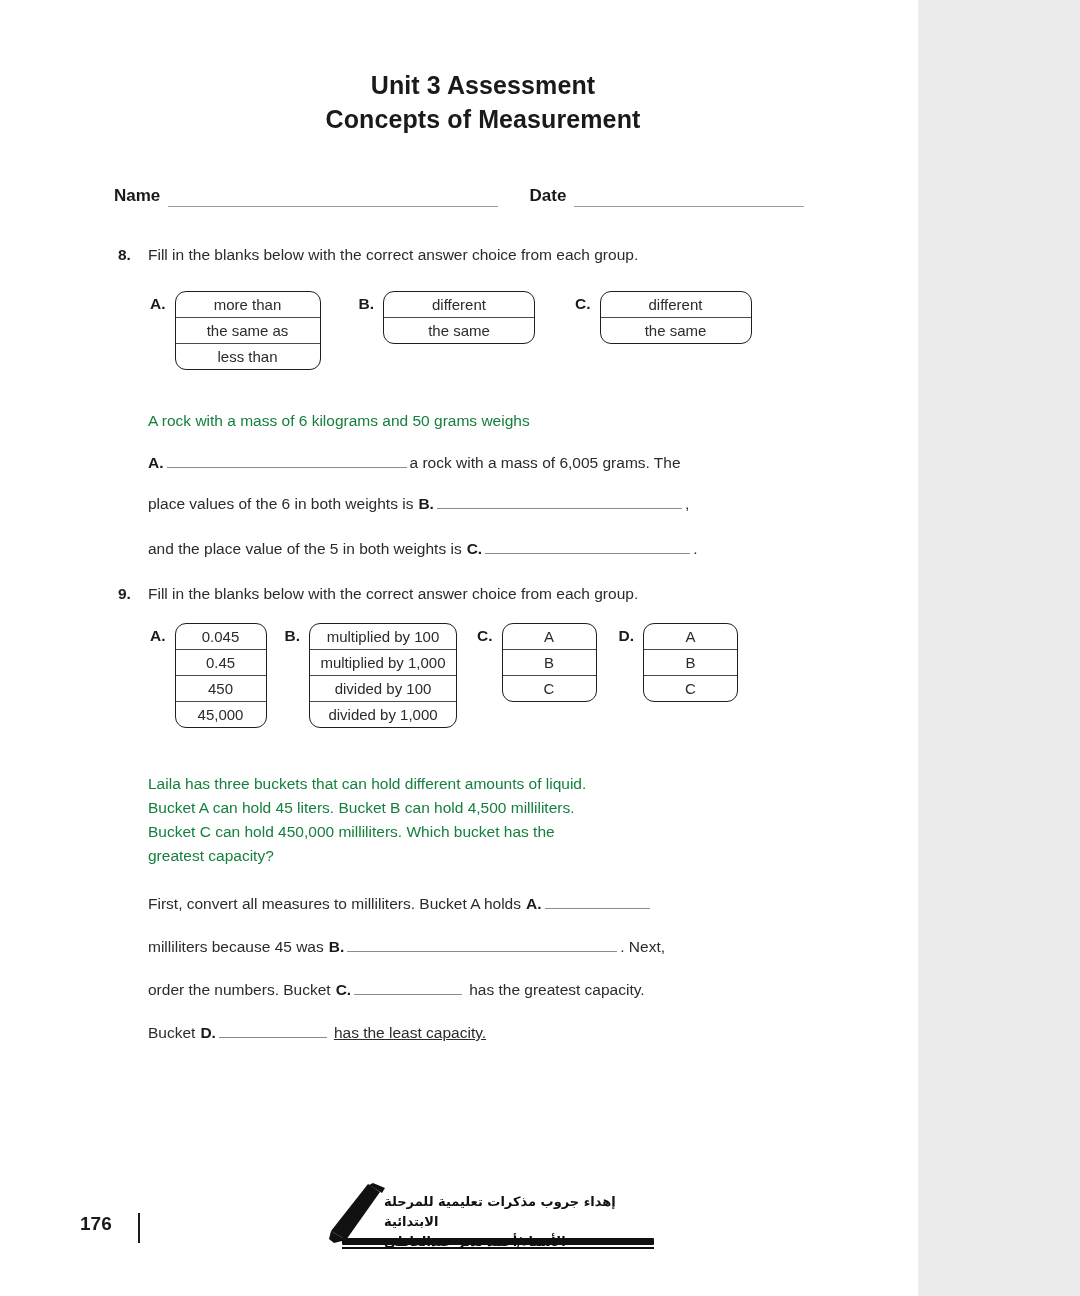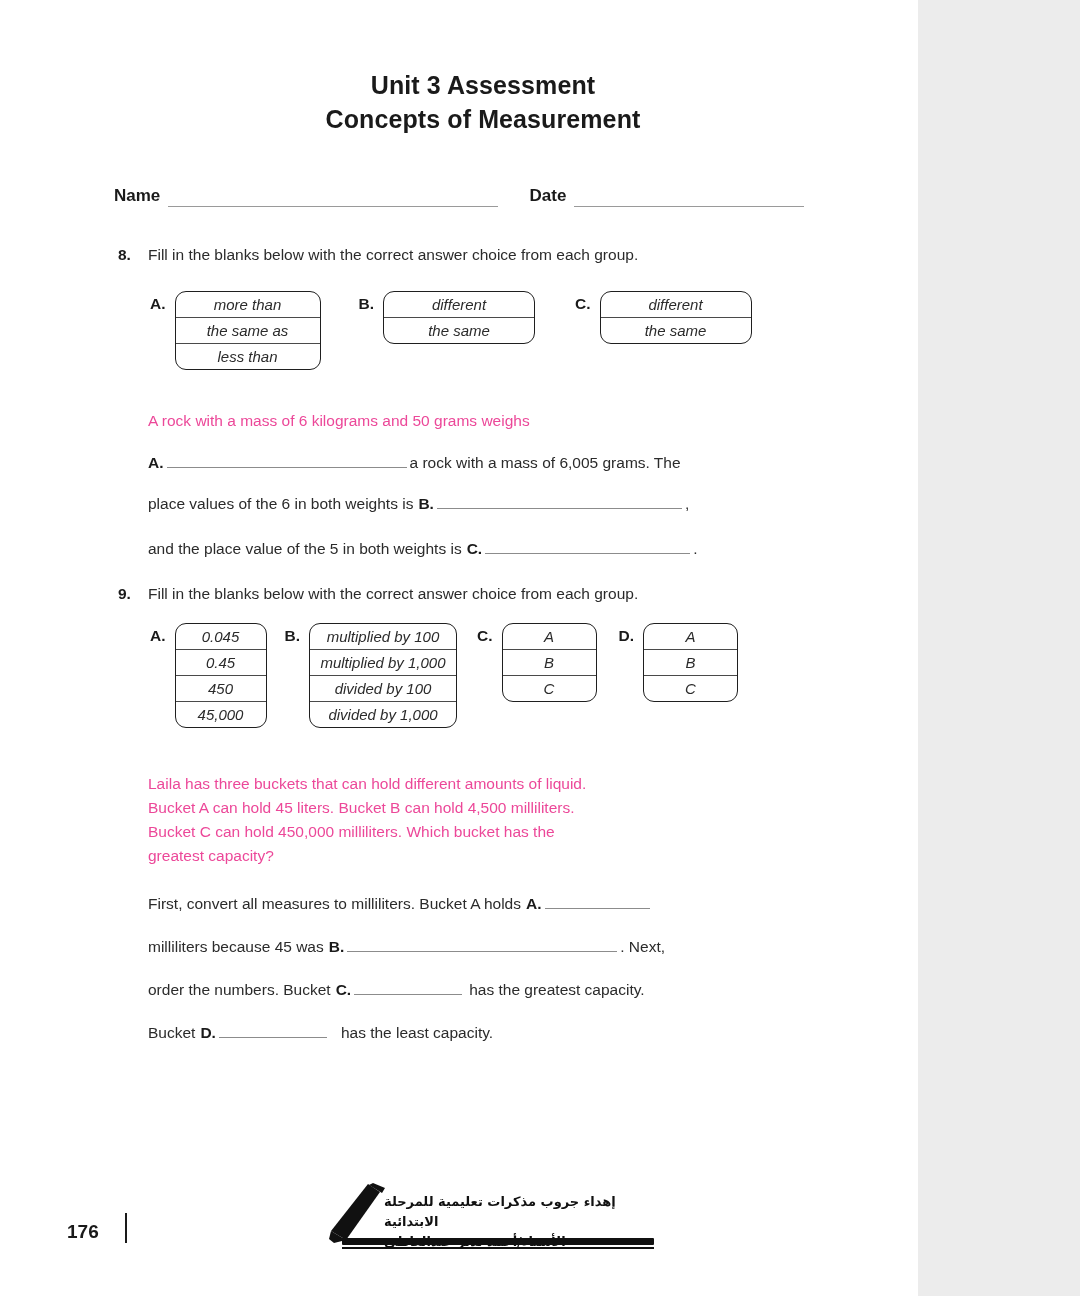--- a/index.html
+++ b/index.html
@@ -111,29 +111,28 @@
   }
   .opt-item {
     font-size: 15px;
     color: #2b2b2b;
     text-align: center;
     line-height: 25px;
     height: 25px;
     border-bottom: 1.3px solid #4a4a4a;
     white-space: nowrap;
     padding: 0 6px;
-    font-style: italic;
   }
   .opt-item:last-child { border-bottom: none; }
 
   
   .para {
     position: absolute;
     font-size: 15.5px;
-    color: #ec4899;
+    color: #15803d;
     line-height: 24px;
   }
   .fill-line {
     position: absolute;
     font-size: 15.5px;
     color: #2b2b2b;
     display: flex;
     align-items: baseline;
     white-space: nowrap;
   }
@@ -185,23 +184,23 @@
     position: absolute;
     left: 20px; top: 69px;
     width: 312px;
     height: 2px;
     background: #111;
   }
 
   
   .pagenum-wrap {
     position: absolute;
-    left: 67px; top: 1213px;
-    display: flex;
-    align-items: flex-end;
+    left: 80px; top: 1213px;
+    display: flex;
+    align-items: flex-start;
   }
   .pagenum {
     font-size: 19px;
     font-weight: bold;
     color: #1a1a1a;
   }
   .pagenum-bar {
     width: 2.5px;
     height: 30px;
     background: #1a1a1a;
@@ -353,21 +352,21 @@
     <span>order the numbers. Bucket</span>
     <span class="bold-letter" style="margin-left:5px;">C.</span>
     <span class="blank" style="width:108px;"></span>
     <span style="margin-left:4px;">has the greatest capacity.</span>
   </div>
 
   <div class="fill-line" style="left:148px; top:1022px;">
     <span>Bucket</span>
     <span class="bold-letter" style="margin-left:5px;">D.</span>
     <span class="blank" style="width:108px;"></span>
-    <span style="margin-left:11px;">has the least capacity.</span>
+    <span style="margin-left:4px;text-decoration:underline;">has the least capacity.</span>
   </div>
 
   <div class="watermark">
     <svg class="wm-pencil" viewBox="0 0 62 62">
       <polygon points="40,2 52,10 18,58 3,49" fill="#111"></polygon>
       <polygon points="3,49 18,58 6,61 1,57" fill="#111"></polygon>
       <polygon points="41,3 54,11 57,6 45,1" fill="#111"></polygon>
     </svg>
     <div class="wm-text">
       <div class="wm-line1">إهداء جروب مذكرات تعليمية للمرحلة الابتدائية</div>

